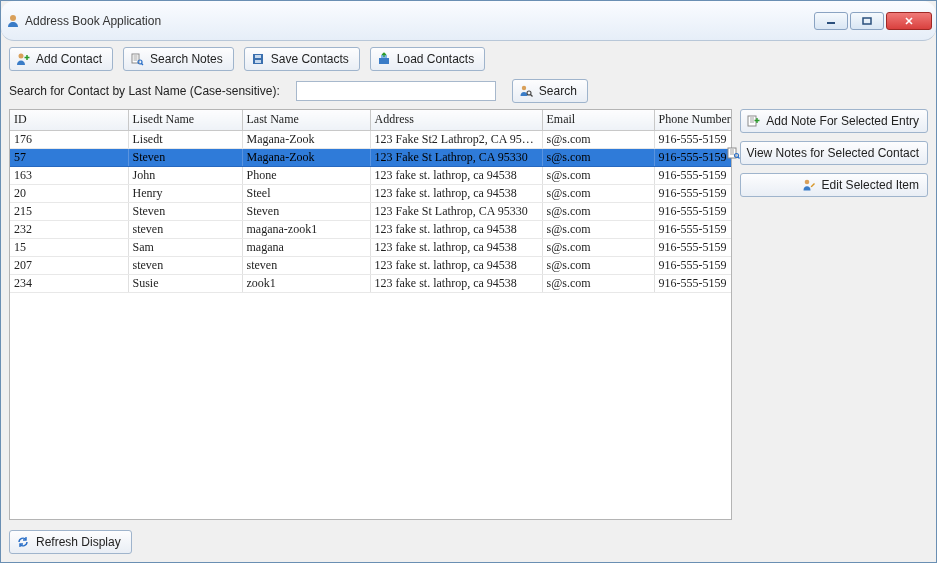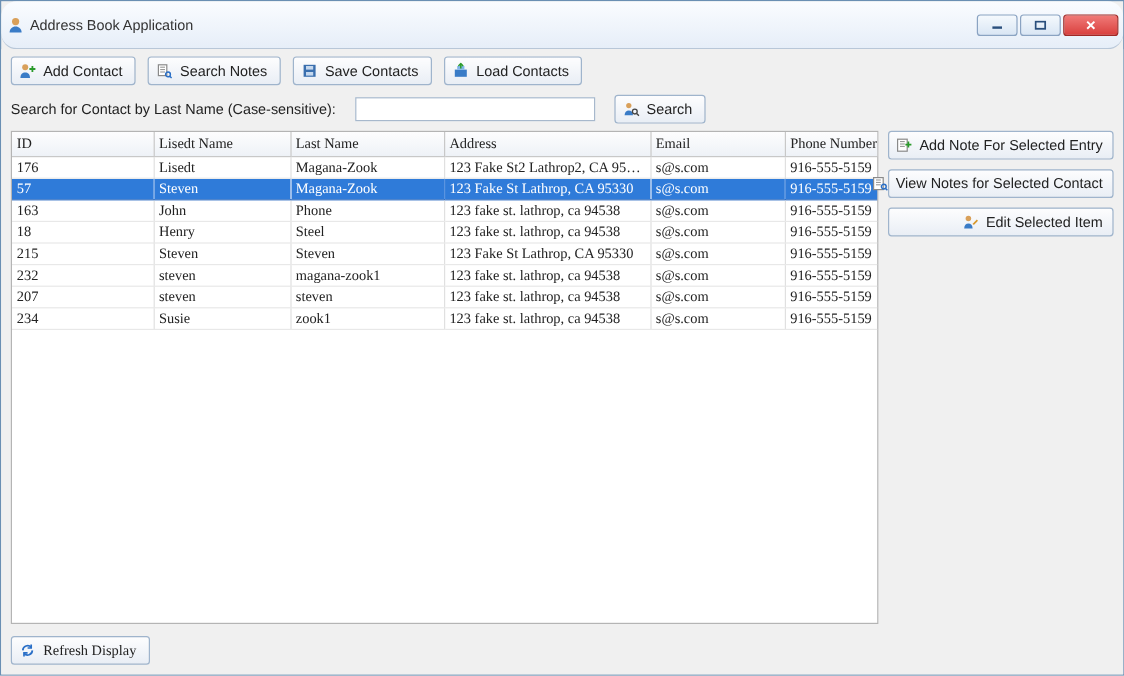--- a/index.html
+++ b/index.html
@@ -149,41 +149,40 @@
     border-right: 1px solid #e0e0e0;
     border-bottom: 1px solid #e8e8e8;
     padding: 1px 4px;
     height: 16px;
     white-space: nowrap;
     overflow: hidden;
     text-overflow: ellipsis;
   }
   tbody tr.selected td {
     background: #2f7bd9;
-    color: #ffffff;
+    color: #000000;
     border-right-color: #5a94e0;
     border-bottom-color: #2668c0;
   }
   .side-btns {
     width: 188px;
     display: flex;
     flex-direction: column;
     gap: 8px;
     padding-top: 0;
   }
   .side-btns .btn {
     width: 100%;
     justify-content: flex-end;
     padding: 0 8px 0 6px;
   }
   .footer-row {
     display: flex;
     justify-content: flex-start;
     padding-top: 4px;
-    font-family: Liberation Serif, serif;
   }
   col.c-id    { width: 118px; }
   col.c-first { width: 114px; }
   col.c-last  { width: 128px; }
   col.c-addr  { width: 172px; }
   col.c-email { width: 112px; }
   col.c-phone { width: 90px; }
 </style>
 </head>
 <body>
@@ -318,39 +317,47 @@
               </tr>
               <tr>
                 <td>163</td>
                 <td>John</td>
                 <td>Phone</td>
                 <td>123 fake st. lathrop, ca 94538</td>
                 <td>s@s.com</td>
                 <td>916-555-5159</td>
               </tr>
               <tr>
-                <td>18</td>
+                <td>20</td>
                 <td>Henry</td>
                 <td>Steel</td>
                 <td>123 fake st. lathrop, ca 94538</td>
                 <td>s@s.com</td>
                 <td>916-555-5159</td>
               </tr>
               <tr>
                 <td>215</td>
                 <td>Steven</td>
                 <td>Steven</td>
                 <td>123 Fake St Lathrop, CA 95330</td>
                 <td>s@s.com</td>
                 <td>916-555-5159</td>
               </tr>
               <tr>
                 <td>232</td>
                 <td>steven</td>
                 <td>magana-zook1</td>
+                <td>123 fake st. lathrop, ca 94538</td>
+                <td>s@s.com</td>
+                <td>916-555-5159</td>
+              </tr>
+              <tr>
+                <td>15</td>
+                <td>Sam</td>
+                <td>magana</td>
                 <td>123 fake st. lathrop, ca 94538</td>
                 <td>s@s.com</td>
                 <td>916-555-5159</td>
               </tr>
               <tr>
                 <td>207</td>
                 <td>steven</td>
                 <td>steven</td>
                 <td>123 fake st. lathrop, ca 94538</td>
                 <td>s@s.com</td>

